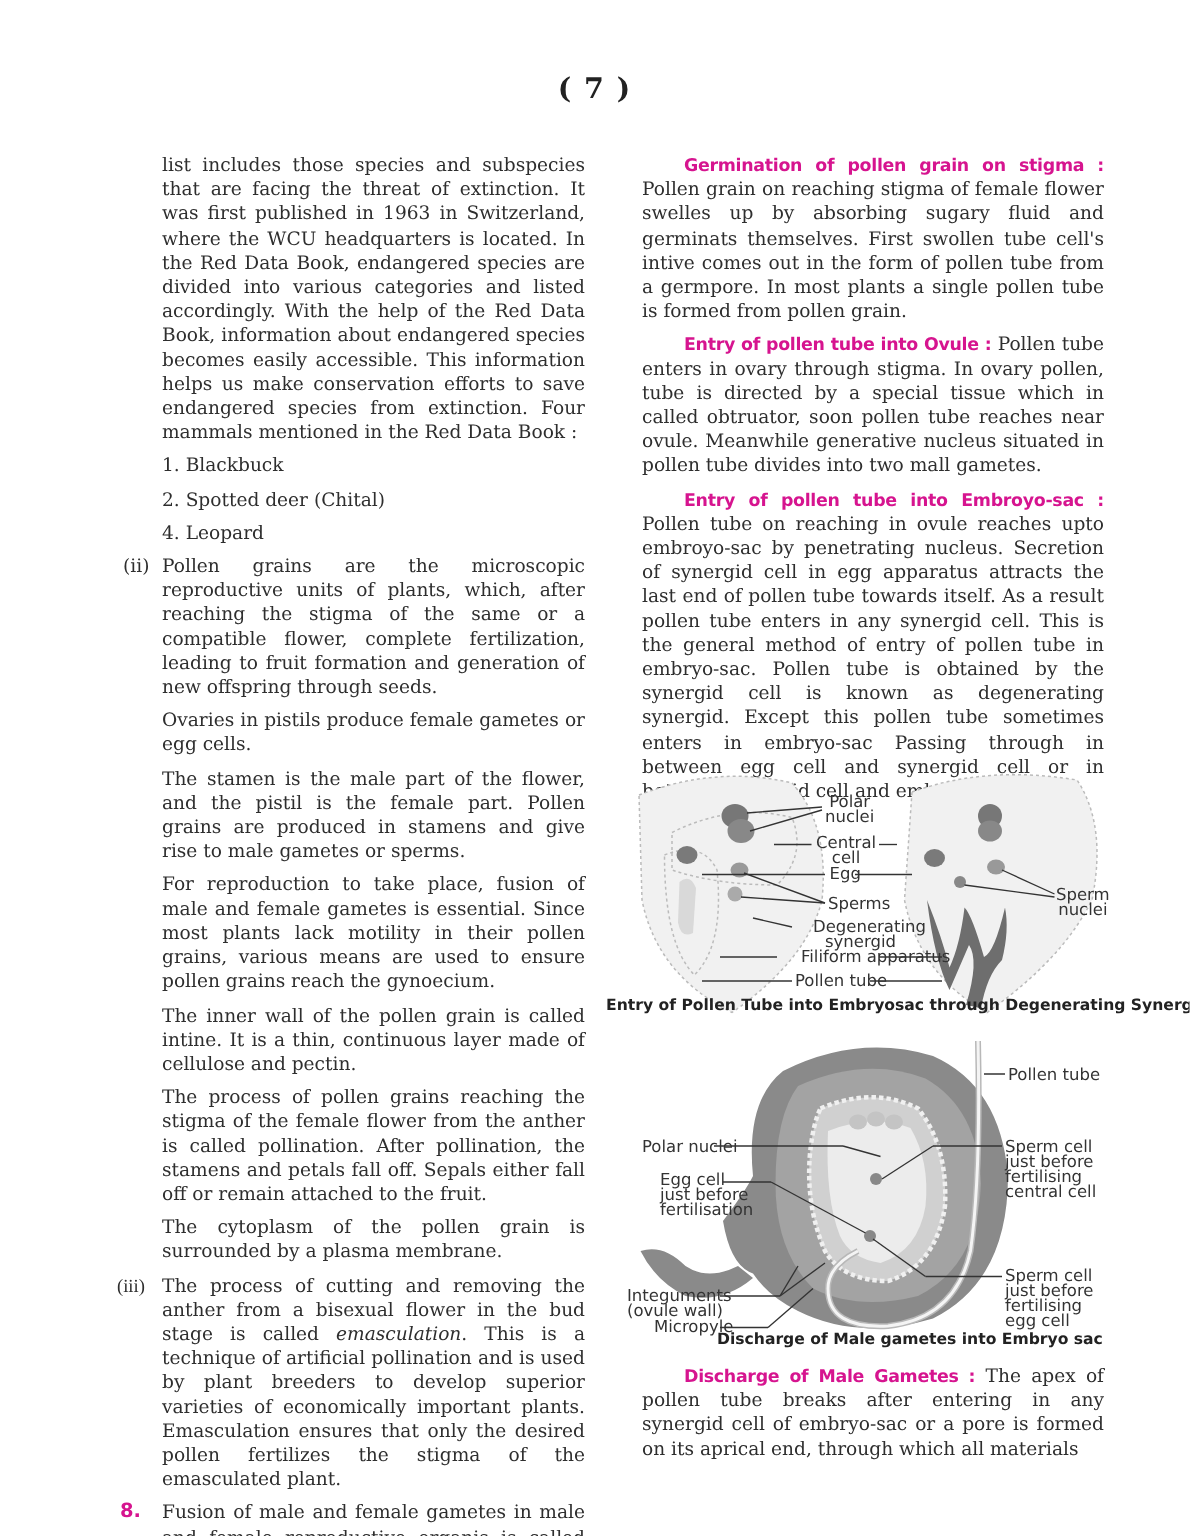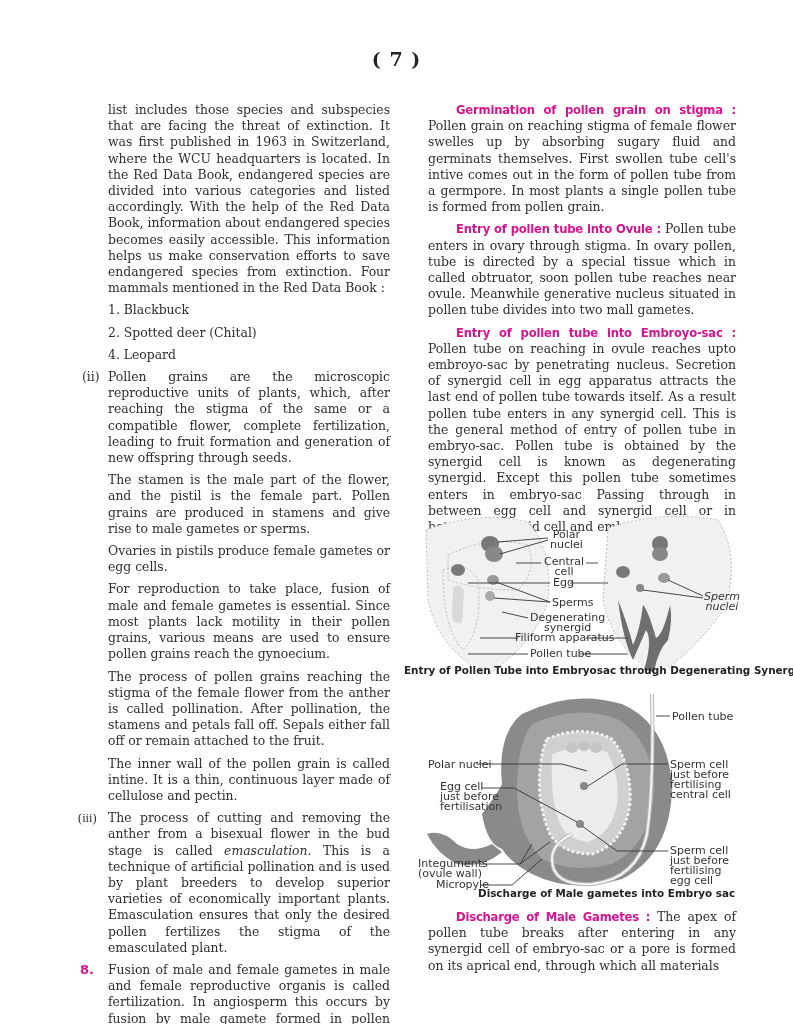--- a/index.html
+++ b/index.html
@@ -35,25 +35,26 @@
 
 <div class="col col-left">
   <p>list includes those species and subspecies that are facing the threat of extinction. It was first published in 1963 in Switzerland, where the WCU headquarters is located. In the Red Data Book, endangered species are divided into various categories and listed accordingly. With the help of the Red Data Book, information about endangered species becomes easily accessible. This information helps us make conservation efforts to save endangered species from extinction. Four mammals mentioned in the Red Data Book :</p>
   <div class="list-item">1. Blackbuck</div>
   <div class="list-item">2. Spotted deer (Chital)</div>
   <div class="list-item">4. Leopard</div>
 
   <div class="roman">
     <span class="marker">(ii)</span>
     <p>Pollen grains are the microscopic reproductive units of plants, which, after reaching the stigma of the same or a compatible flower, complete fertilization, leading to fruit formation and generation of new offspring through seeds.</p>
+    <p>Ovaries in pistils produce female gametes or egg cells.</p>
     <p>The stamen is the male part of the flower, and the pistil is the female part. Pollen grains are produced in stamens and give rise to male gametes or sperms.</p>
-    <p>Ovaries in pistils produce female gametes or egg cells.</p>
     <p>For reproduction to take place, fusion of male and female gametes is essential. Since most plants lack motility in their pollen grains, various means are used to ensure pollen grains reach the gynoecium.</p>
+    <p>The inner wall of the pollen grain is called intine. It is a thin, continuous layer made of cellulose and pectin.</p>
     <p>The process of pollen grains reaching the stigma of the female flower from the anther is called pollination. After pollination, the stamens and petals fall off. Sepals either fall off or remain attached to the fruit.</p>
-    <p>The inner wall of the pollen grain is called intine. It is a thin, continuous layer made of cellulose and pectin.</p>
+    <p>The cytoplasm of the pollen grain is surrounded by a plasma membrane.</p>
   </div>
 
   <div class="roman roman-iii">
     <span class="marker">(iii)</span>
     <p><span>The process of cutting and removing the anther from a bisexual flower in the bud stage is called </span><em>emasculation</em><span>. This is a technique of artificial pollination and is used by plant breeders to develop superior varieties of economically important plants. Emasculation ensures that only the desired pollen fertilizes the stigma of the emasculated plant.</span></p>
   </div>
 
   <div class="num8" style="margin-top:2px;">
     <span class="marker">8.</span>
     <p>Fusion of male and female gametes in male and female reproductive organis is called fertilization. In angiosperm this occurs by fusion by male gamete formed in pollen grain and egg cell of embryo-sac located in ovule. In angiosperms ovule are located in ovary, so pollen grain</p>
@@ -104,25 +105,25 @@
       <line x1="250" y1="70" x2="285" y2="86"></line>
         <line x1="225" y1="80" x2="285" y2="88"></line>
     </g>
   </svg>
   <div class="fig-label center" style="left:132px;top:20px;"><span style="white-space:pre-line;">Polar
 nuclei</span></div>
   <div class="fig-label center" style="left:126px;top:47px;"><span style="white-space:pre-line;">Central
 cell</span></div>
   <div class="fig-label" style="left:135px;top:68px;">Egg</div>
   <div class="fig-label" style="left:134px;top:88px;">Sperms</div>
-  <div class="fig-label center" style="left:112px;top:103px;"><span style="white-space:pre-line;">Degenerating
+  <div class="fig-label center" style="left:112px;top:103px;"><span style="white-space:pre-line;margin-left:12px;">Degenerating
 synergid</span></div>
-  <div class="fig-label" style="left:97px;top:123px;text-align:center;">Filiform apparatus</div>
+  <div class="fig-label" style="left:116px;top:123px;text-align:center;">Filiform apparatus</div>
   <div class="fig-label" style="left:112px;top:139px;">Pollen tube</div>
-  <div class="fig-label center" style="left:286px;top:82px;"><span style="white-space:pre-line;font-style:italic;">Sperm
+  <div class="fig-label center" style="left:286px;top:82px;"><span style="white-space:pre-line;">Sperm
 nuclei</span></div>
   <div class="fig-caption" style="left:-14px;top:154px;">Entry of Pollen Tube into Embryosac through Degenerating Synergid</div>
 </div>
 
 <div class="figure fig2">
   <svg width="345" height="205" viewBox="0 0 345 205">
     <path d="M120,20 Q170,-5 220,10 Q265,30 270,90 Q270,160 220,185 Q170,200 130,180 Q110,170 100,155 Q85,150 80,120 Q95,100 100,90 Q95,40 120,20 Z" fill="#8a8a8a"></path>
     <path d="M130,30 Q175,10 215,25 Q250,45 252,95 Q250,150 210,170 Q170,180 140,165 Q115,140 115,95 Q115,50 130,30 Z" fill="#a3a3a3"></path>
     <path d="M145,45 Q180,30 210,45 Q230,70 228,110 Q222,150 190,160 Q160,160 148,140 Q135,110 138,75 Q140,55 145,45 Z" fill="#d0d0d0" stroke="#f0f0f0" stroke-width="3" stroke-dasharray="3,2"></path>
     <path d="M150,60 Q180,48 205,58 Q218,80 215,110 Q210,140 185,148 Q165,145 158,130 Q148,105 150,60 Z" fill="#ececec"></path>

